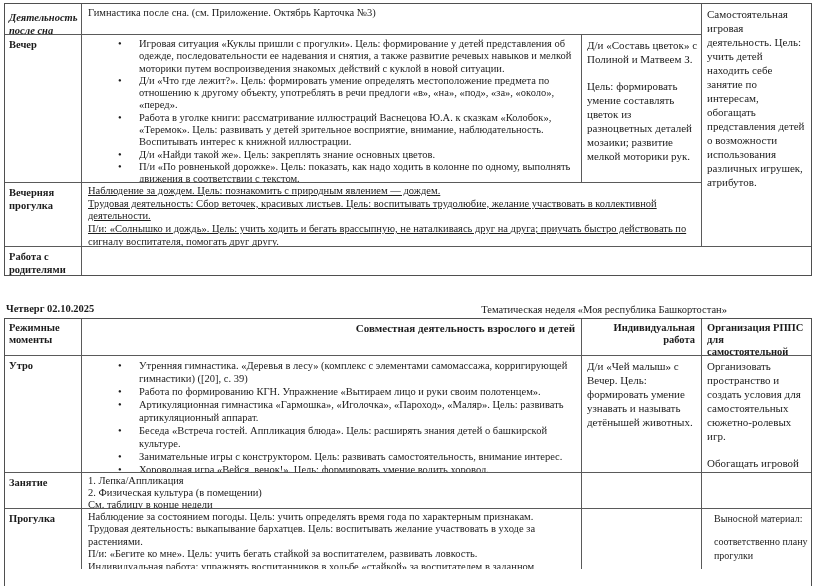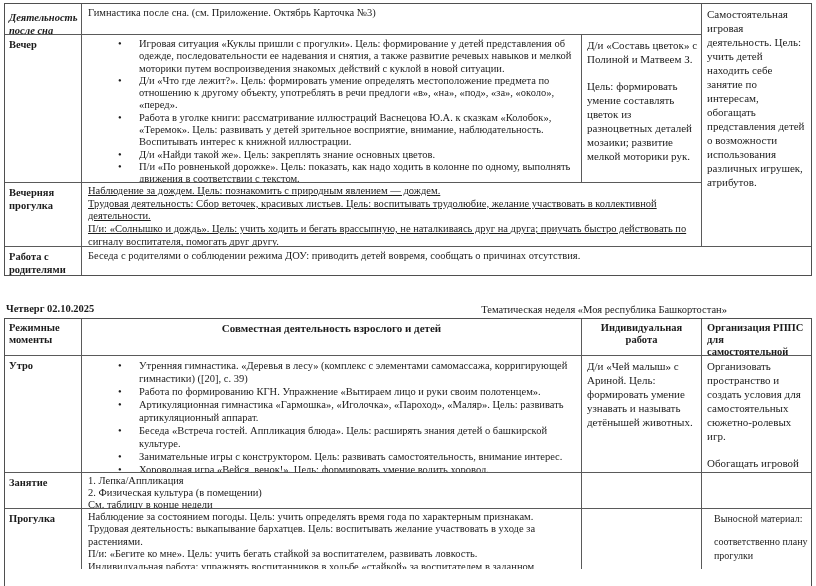--- a/index.html
+++ b/index.html
@@ -17,21 +17,21 @@
   .vline{width:1px;}
   .hline{height:1px;}
   ul.blist{list-style:none;margin:0;padding:2px 4px 0 0;}
   ul.blist li{position:relative;padding-left:57px;margin:0;}
   ul.blist li::before{content:"\2022";position:absolute;left:36px;top:0;}
   .t1 ul.blist li{line-height:12.3px;}
   .t2 ul.blist li{line-height:13px;}
   .side{font-size:11px;line-height:14px;padding:3px 4px 0 5px;}
   .side p{margin:0 0 13px 0;}
   .walk-lines{line-height:12.7px;padding-top:2px;}
-  .center{text-align:center;}
+  .center{text-align:right;}
   .hdr{font-weight:bold;line-height:12px;padding-top:3px;}
   .heading-band{position:absolute;left:0;top:301px;width:816px;height:16px;}
   .date-heading{position:absolute;left:6px;top:2px;font-weight:bold;font-size:10.5px;}
   .theme-heading{position:absolute;right:89px;top:3px;font-size:10.5px;}
   .lesson-lines{line-height:12px;}
   .walk2-lines{line-height:12.4px;padding-top:2px;}
   .rpps p{margin:0 0 13px 0;}
   .outwork p{margin:0 0 9px 0;}
 </style>
 </head>
@@ -70,21 +70,20 @@
 
   <div class="cell label-cell" style="left:0;top:179px;width:76px;height:63px;">Вечерняя прогулка</div>
   <div class="cell walk-lines" style="left:77px;top:179px;width:619px;height:63px;text-decoration:underline;">
     <div>Наблюдение за дождем. Цель: познакомить с природным явлением — дождем.</div>
     <div>Трудовая деятельность: Сбор веточек, красивых листьев. Цель: воспитывать трудолюбие, желание участвовать в коллективной деятельности.</div>
     <div>П/и: «Солнышко и дождь». Цель: учить ходить и бегать врассыпную, не наталкиваясь друг на друга; приучать быстро действовать по сигналу воспитателя, помогать друг другу.</div>
 
   </div>
 
   <div class="cell label-cell" style="left:0;top:243px;width:76px;height:28px;">Работа с родителями</div>
-  <div class="cell" style="left:77px;top:243px;width:729px;height:28px;">Беседа с родителями о соблюдении режима ДОУ: приводить детей вовремя, сообщать о причинах отсутствия.</div>
 </div>
 
 <div class="heading-band">
   <div class="date-heading">Четверг 02.10.2025</div>
   <div class="theme-heading">Тематическая неделя «Моя республика Башкортостан»</div>
 </div>
 
 <div class="tbl t2">
 
   <div class="line vline" style="left:76px;top:0;height:250px;"></div>
@@ -103,21 +102,21 @@
   <div class="cell" style="left:77px;top:37px;width:499px;height:116px;padding:1px 4px 0 0;">
     <ul class="blist">
       <li>Утренняя гимнастика. «Деревья в лесу» (комплекс с элементами самомассажа, корригирующей гимнастики) ([20], с. 39)</li>
       <li>Работа по формированию КГН. Упражнение «Вытираем лицо и руки своим полотенцем».</li>
       <li>Артикуляционная гимнастика «Гармошка», «Иголочка», «Пароход», «Маляр». Цель: развивать артикуляционный аппарат.</li>
       <li>Беседа «Встреча гостей. Аппликация блюда». Цель: расширять знания детей о башкирской культуре.</li>
       <li>Занимательные игры с конструктором. Цель: развивать самостоятельность, внимание интерес.</li>
       <li>Хороводная игра «Вейся, венок!». Цель: формировать умение водить хоровод.</li>
     </ul>
   </div>
-  <div class="cell side" style="left:577px;top:37px;width:119px;height:116px;">Д/и  «Чей малыш» с Ариной. Цель: формировать умение узнавать и называть детёнышей животных.</div>
+  <div class="cell side" style="left:577px;top:37px;width:119px;height:116px;">Д/и  «Чей малыш» с Вечер. Цель: формировать умение узнавать и называть детёнышей животных.</div>
   <div class="cell side rpps" style="left:697px;top:37px;width:109px;height:116px;">
     <p>Организовать пространство и создать условия для самостоятельных сюжетно-ролевых игр.</p>
     <p>Обогащать игровой опыт воспитанников.</p>
   </div>
 
   <div class="cell label-cell" style="left:0;top:154px;width:76px;height:35px;">Занятие</div>
   <div class="cell lesson-lines" style="left:77px;top:154px;width:499px;height:35px;">
     <div>1. Лепка/Аппликация</div>
     <div>2. Физическая культура (в помещении)</div>
     <div>См. таблицу в конце недели</div>

